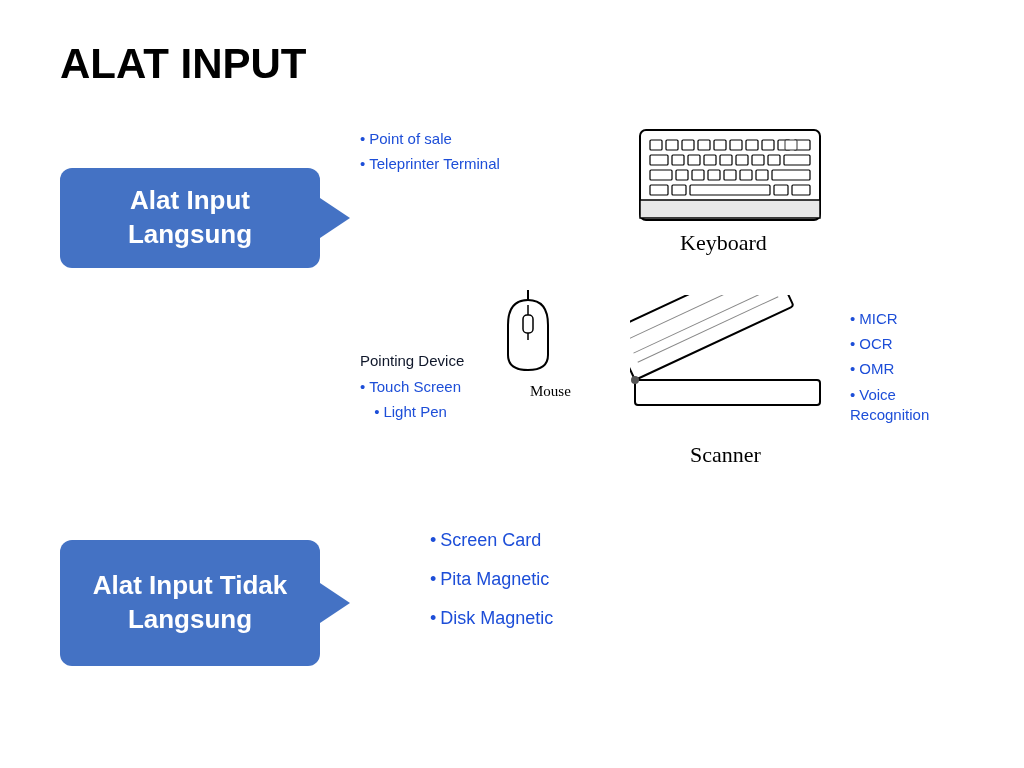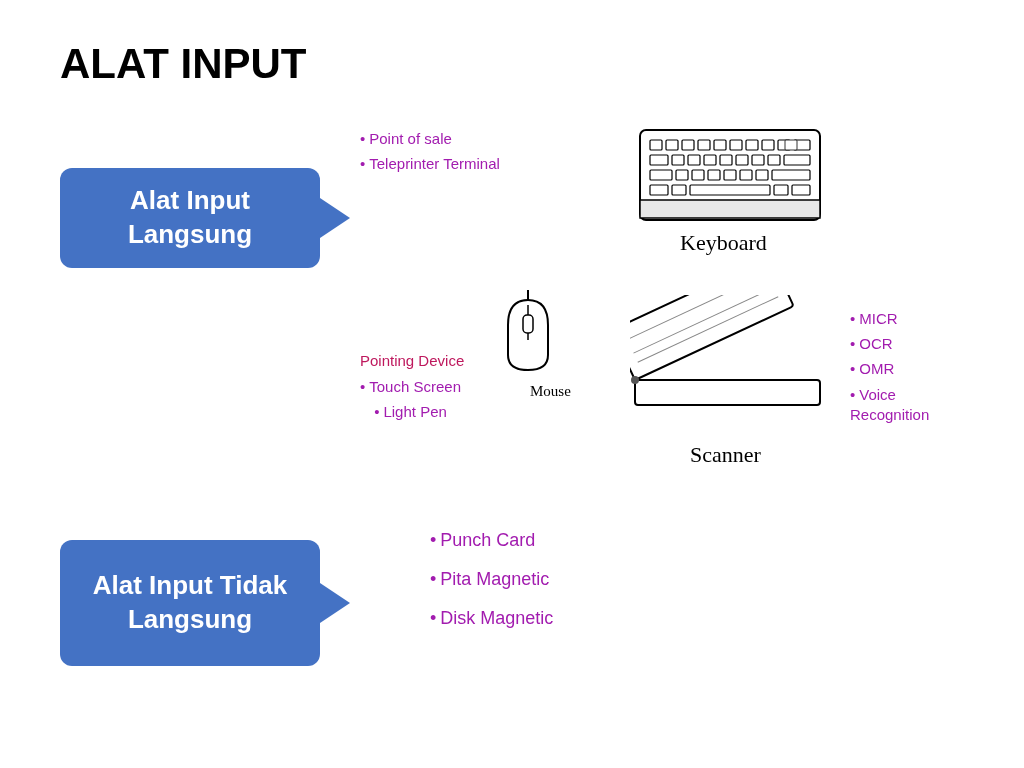--- a/index.html
+++ b/index.html
@@ -64,21 +64,21 @@
     }
 
     
     .bullet-list {
       position: absolute;
       list-style: none;
     }
 
     .bullet-list li {
       font-size: 15px;
-      color: #a21caf;
+      color: #1d4ed8;
       margin-bottom: 8px;
     }
 
     .bullet-list li::before {
       content: '•';
       margin-right: 4px;
     }
 
     .list-terminal {
       top: 130px;
@@ -98,21 +98,21 @@
 
     .list-micr {
       top: 310px;
       left: 850px;
     }
 
     
     .label-text {
       position: absolute;
       font-size: 16px;
-      color: #be185d;
+      color: #0f172a;
     }
 
     
     .pointing-label {
       top: 352px;
       left: 360px;
       font-size: 15px;
     }
 
     
@@ -182,21 +182,21 @@
 </ul>
 
 <div class="label-text pointing-label">Pointing Device</div>
 
 <ul class="bullet-list list-pointing" style="top:378px; left:360px;">
   <li>Touch Screen</li>
   <li>Light Pen</li>
 </ul>
 
 <ul class="bullet-list list-tidak">
-  <li style="margin-bottom:18px; font-size:18px;">Punch Card</li>
+  <li style="margin-bottom:18px; font-size:18px;">Screen Card</li>
   <li style="margin-bottom:18px; font-size:18px;">Pita Magnetic</li>
   <li style="font-size:18px;">Disk Magnetic</li>
 </ul>
 
 <ul class="bullet-list list-micr">
   <li>MICR</li>
   <li>OCR</li>
   <li>OMR</li>
   <li style="max-width:100px; line-height:1.3">Voice<br>Recognition</li>
 </ul>

